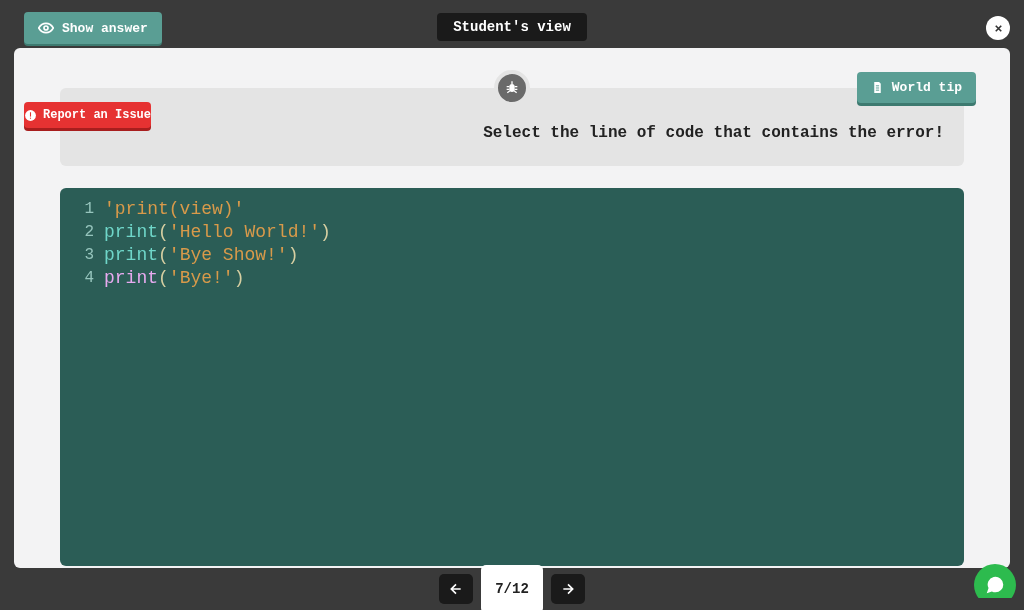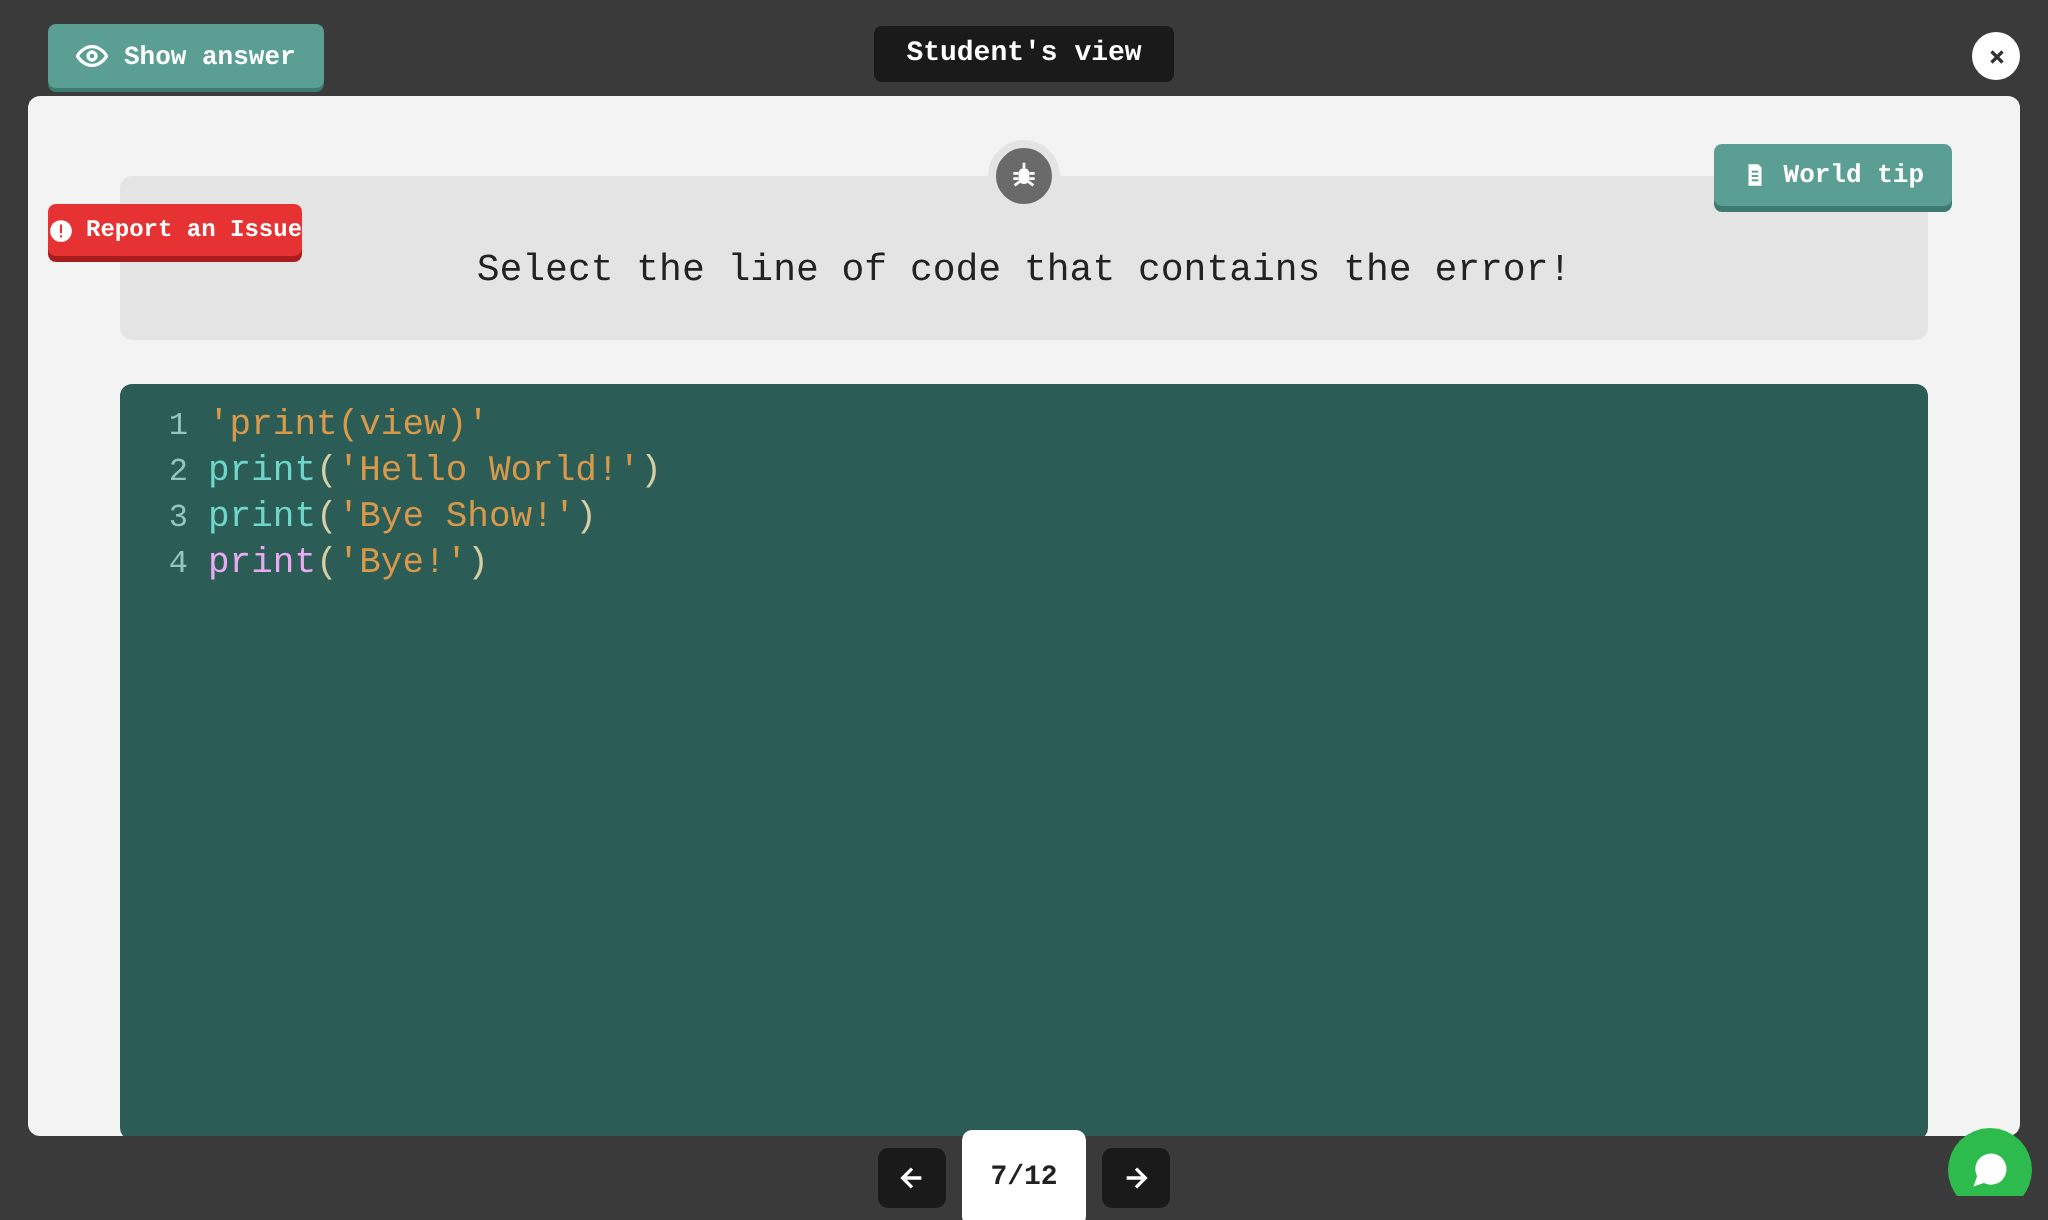--- a/index.html
+++ b/index.html
@@ -120,23 +120,24 @@
     transform: translateX(-50%);
     width: 36px; height: 36px;
     background: #6a6a6a;
     border: 4px solid #e4e4e4;
     border-radius: 50%;
     display: flex; align-items: center; justify-content: center;
     color: #fff;
   }
 
   .prompt-text {
-    font-size: 19px;
-    font-weight: normal;
+    font-size: 16px;
+    font-weight: bold;
     color: #222;
+    text-align: right;
   }
 
   .code-box {
     margin: 22px 46px 16px 46px;
     background: #2b5d56;
     border-radius: 6px;
     padding: 10px 14px;
     height: 378px;
     font-size: 18px;
     line-height: 23px;

